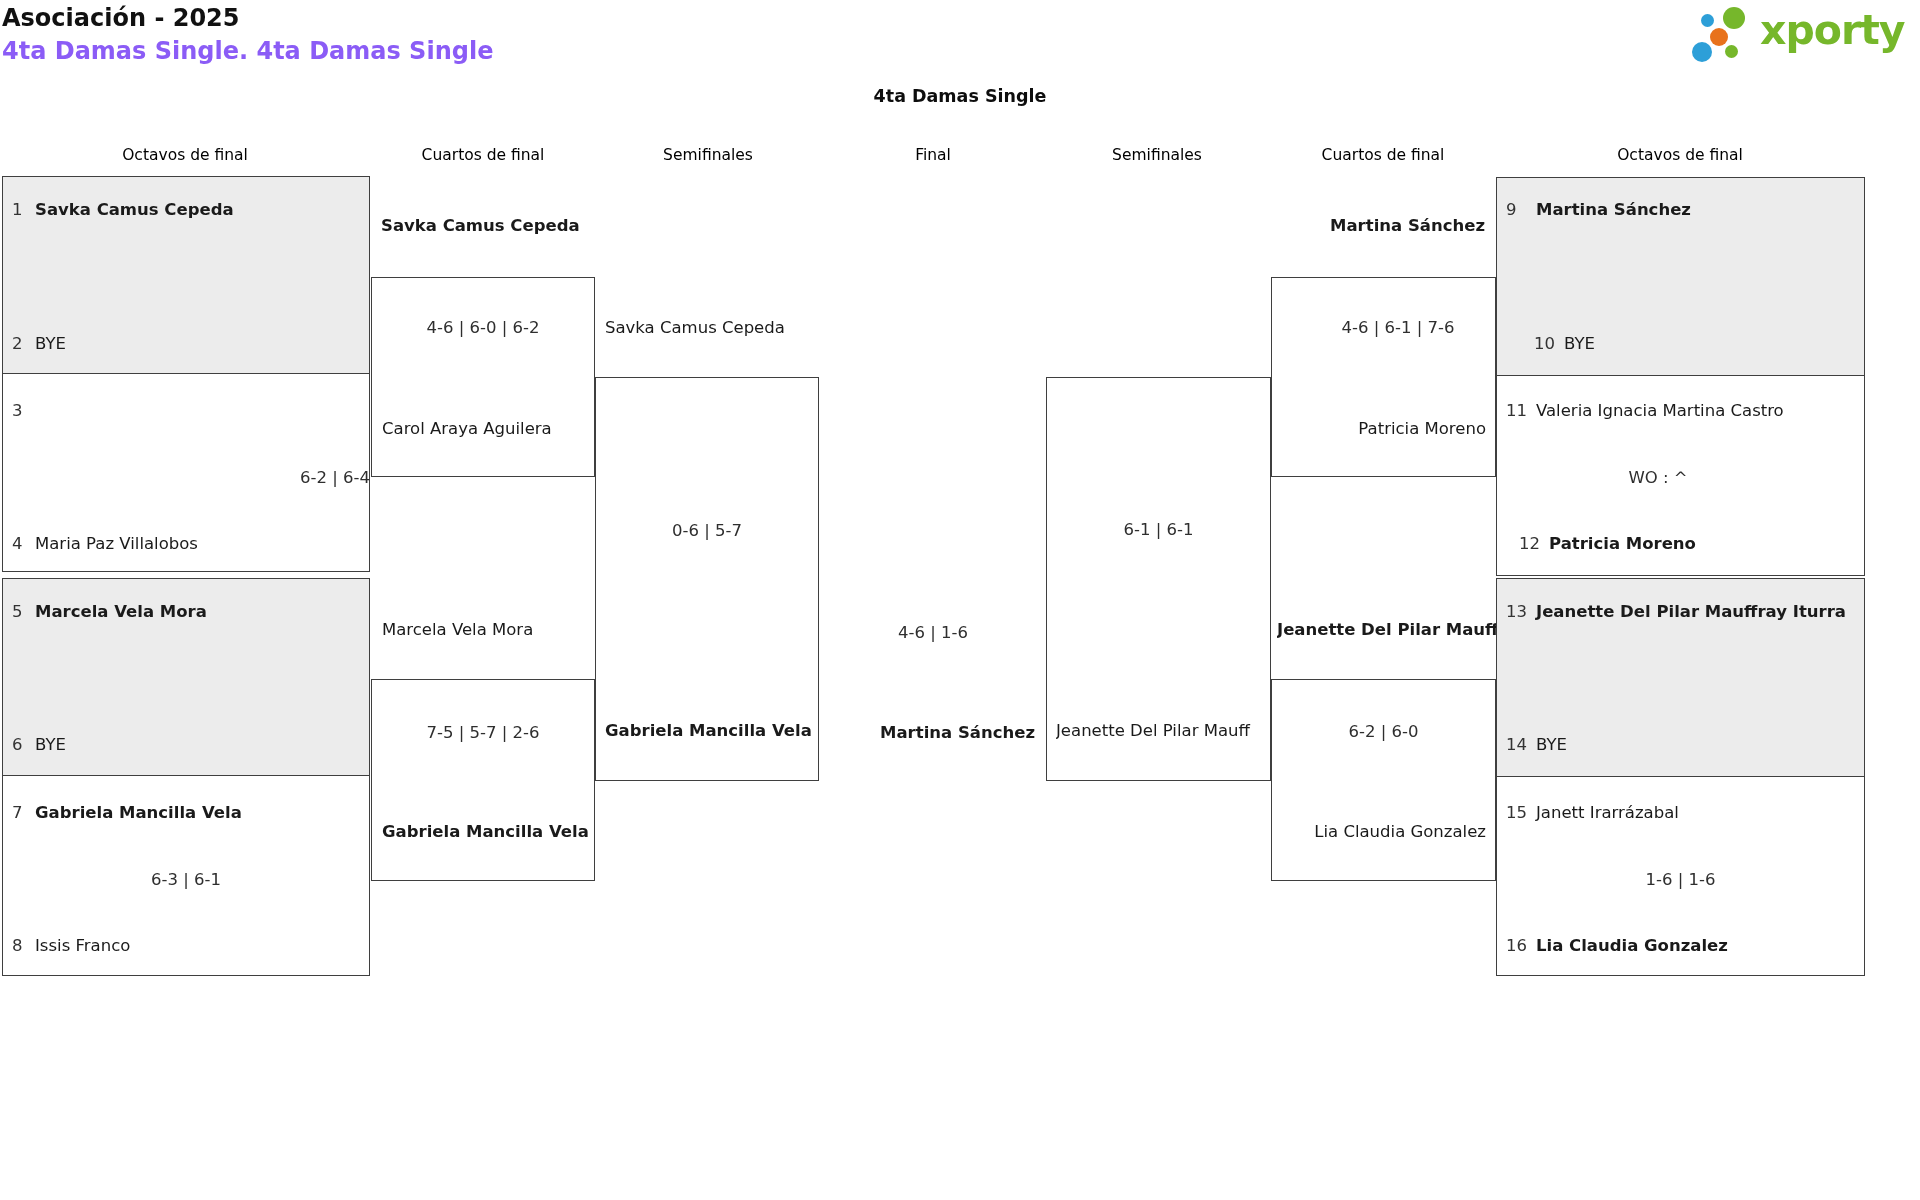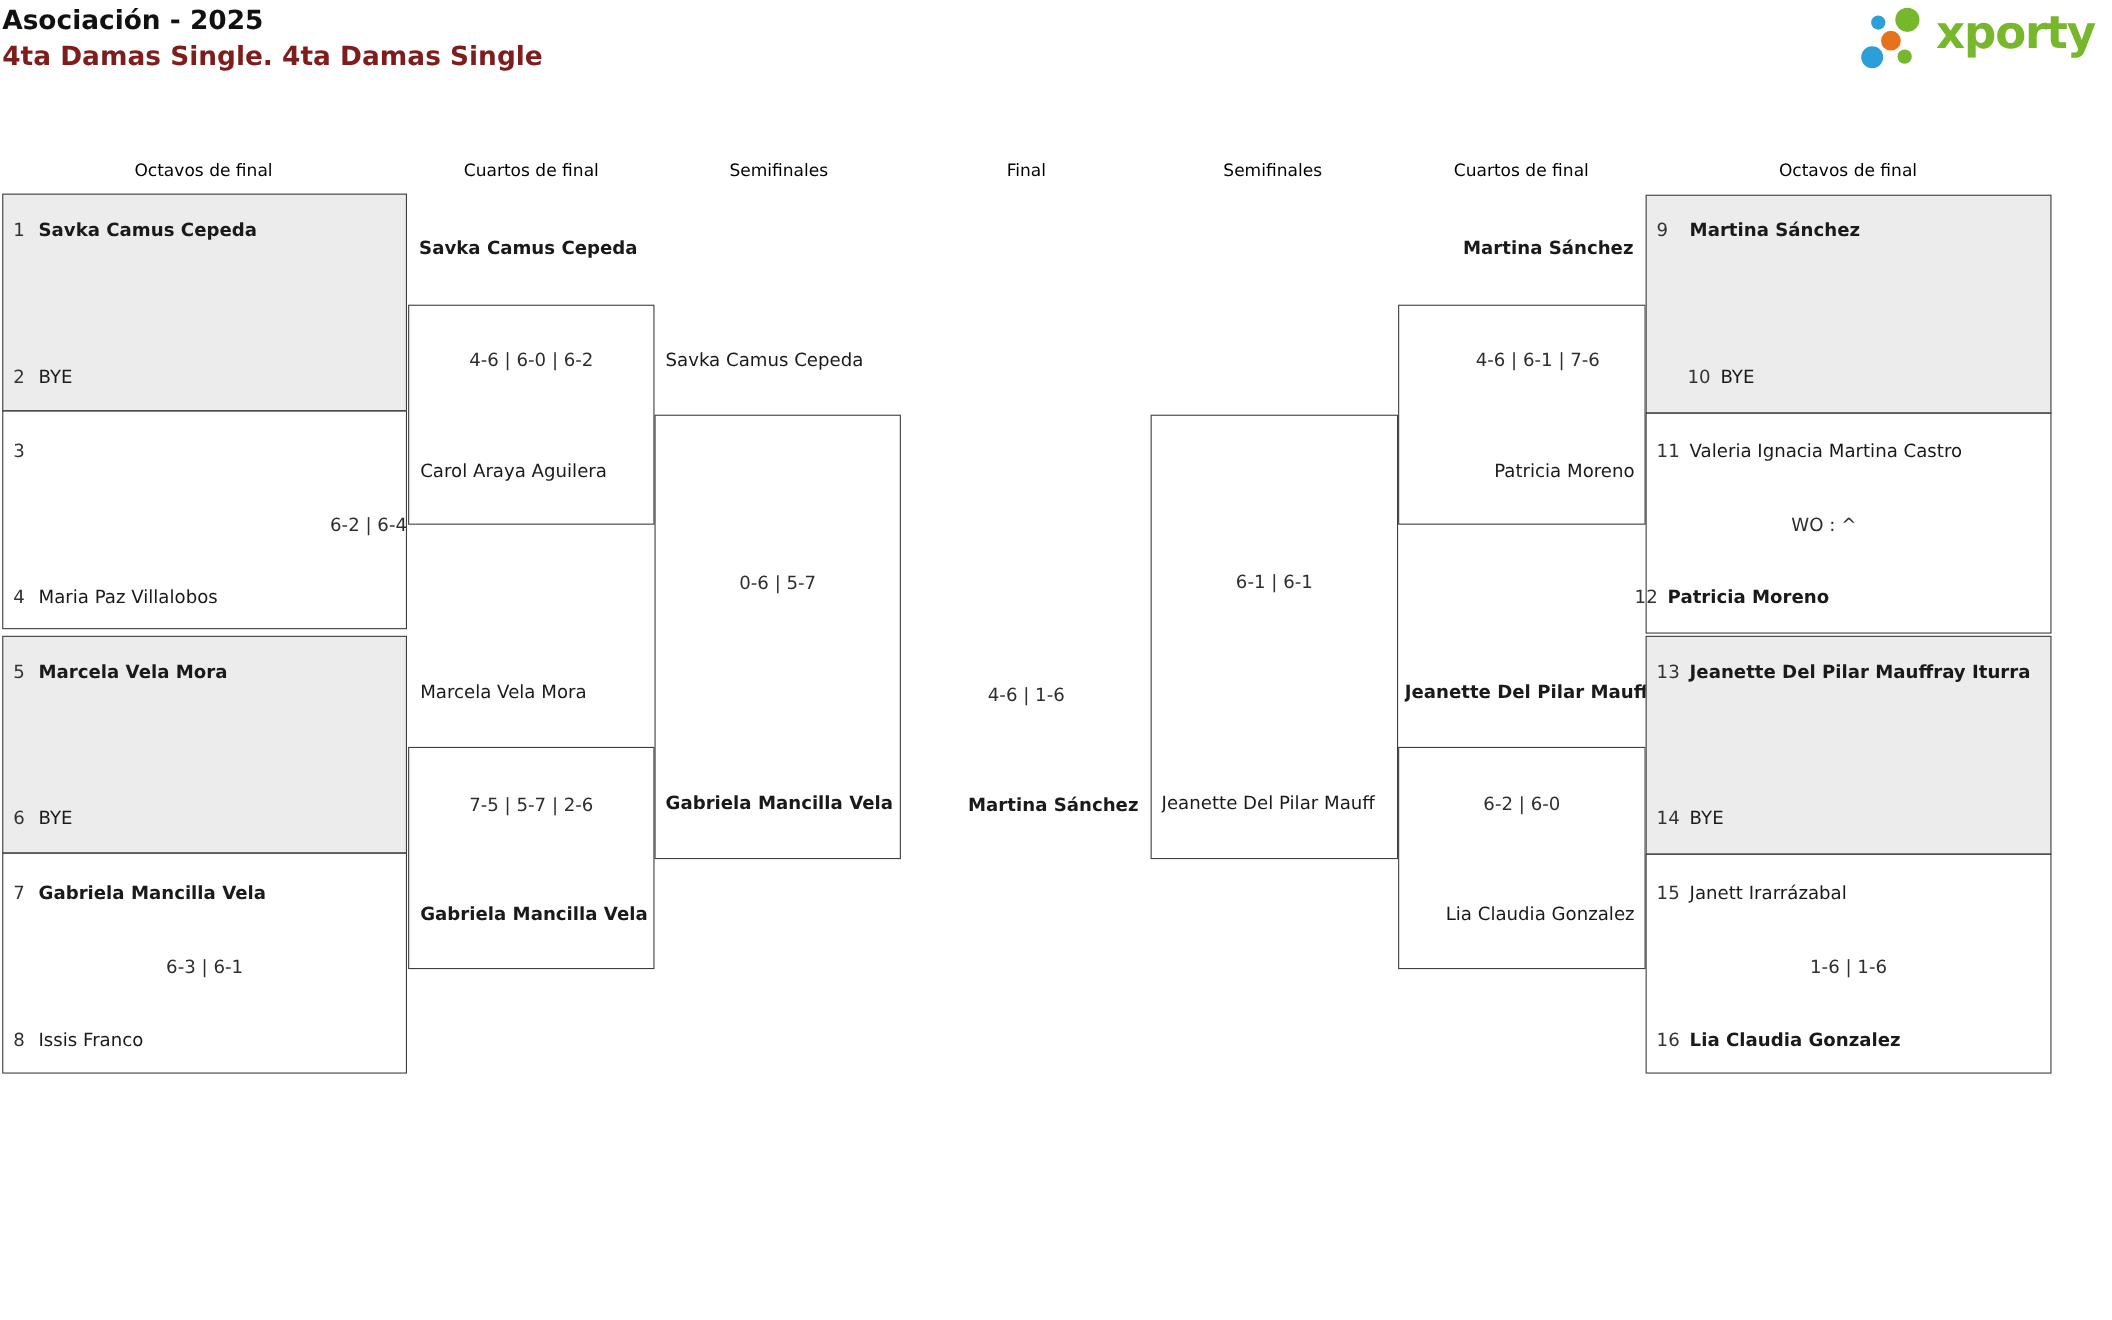--- a/index.html
+++ b/index.html
@@ -2,21 +2,21 @@
 <html><head>
 <meta charset="utf-8">
 <style>
   * { margin:0; padding:0; box-sizing:border-box; }
   html,body { background:#fff; }
   .stage {
     position:relative; width:1920px; height:1200px; overflow:hidden;
     font-family:"DejaVu Sans","Liberation Sans",sans-serif; color:#1a1a1a; background:#fff;
   }
   .title1 { position:absolute; left:2px; top:4px; font-size:24px; font-weight:700; color:#111; white-space:nowrap; }
-  .title2 { position:absolute; left:2px; top:37px; font-size:24px; font-weight:700; color:#7f1d1d; white-space:nowrap; }
+  .title2 { position:absolute; left:2px; top:37px; font-size:24px; font-weight:700; color:#8b5cf6; white-space:nowrap; }
 
   
   .logo { position:absolute; left:1690px; top:4px; width:228px; height:66px; }
   .logo .dot { position:absolute; border-radius:50%; }
   .dot-blue-sm  { left:11px;  top:10px; width:13px; height:13px; background:#2d9fd8; }
   .dot-green-lg { left:33px;  top:3px;  width:22px; height:22px; background:#76b72b; }
   .dot-orange   { left:20px;  top:24px; width:18px; height:18px; background:#e8721c; }
   .dot-blue-lg  { left:2px;   top:38px; width:20px; height:20px; background:#2d9fd8; }
   .dot-green-sm { left:35px;  top:41px; width:13px; height:13px; background:#76b72b; }
   .logo-text { position:absolute; left:70px; top:2px; font-size:41px; font-weight:700; letter-spacing:-1px; color:#76b72b; }
@@ -51,20 +51,21 @@
 
   <div class="logo">
     <span class="dot dot-blue-sm"></span>
     <span class="dot dot-green-lg"></span>
     <span class="dot dot-orange"></span>
     <span class="dot dot-blue-lg"></span>
     <span class="dot dot-green-sm"></span>
     <span class="logo-text">xporty</span>
   </div>
 
+  <div class="bracket-title">4ta Damas Single</div>
 
   <div class="round-h" style="left:185px;">Octavos de final</div>
   <div class="round-h" style="left:483px;">Cuartos de final</div>
   <div class="round-h" style="left:708px;">Semifinales</div>
   <div class="round-h" style="left:933px;">Final</div>
   <div class="round-h" style="left:1157px;">Semifinales</div>
   <div class="round-h" style="left:1383px;">Cuartos de final</div>
   <div class="round-h" style="left:1680px;">Octavos de final</div>
 
   <div class="box gray" style="left:2px;top:176px;width:368px;height:198px;"></div>
@@ -150,21 +151,21 @@
   </div>
   <div class="prow" style="left:1534px;top:343px;">
     <span class="seed seed-r">10</span>
     <span class="pname">BYE</span>
   </div>
   <div class="prow" style="left:1506px;top:410px;">
     <span class="seed seed-r">11</span>
     <span class="pname">Valeria Ignacia Martina Castro</span>
   </div>
   <div class="score" style="left:1496px;top:477px;width:324px;">WO : ^</div>
-  <div class="prow" style="left:1486px;top:543px;justify-content:center;">
+  <div class="prow" style="left:1519px;top:543px;justify-content:center;">
     <span class="seed seed-r">12</span>
     <span class="pname b">Patricia Moreno</span>
   </div>
   <div class="prow" style="left:1506px;top:611px;">
     <span class="seed seed-r">13</span>
     <span class="pname b">Jeanette Del Pilar Mauffray Iturra</span>
   </div>
   <div class="prow" style="left:1506px;top:744px;">
     <span class="seed seed-r">14</span>
     <span class="pname">BYE</span>

